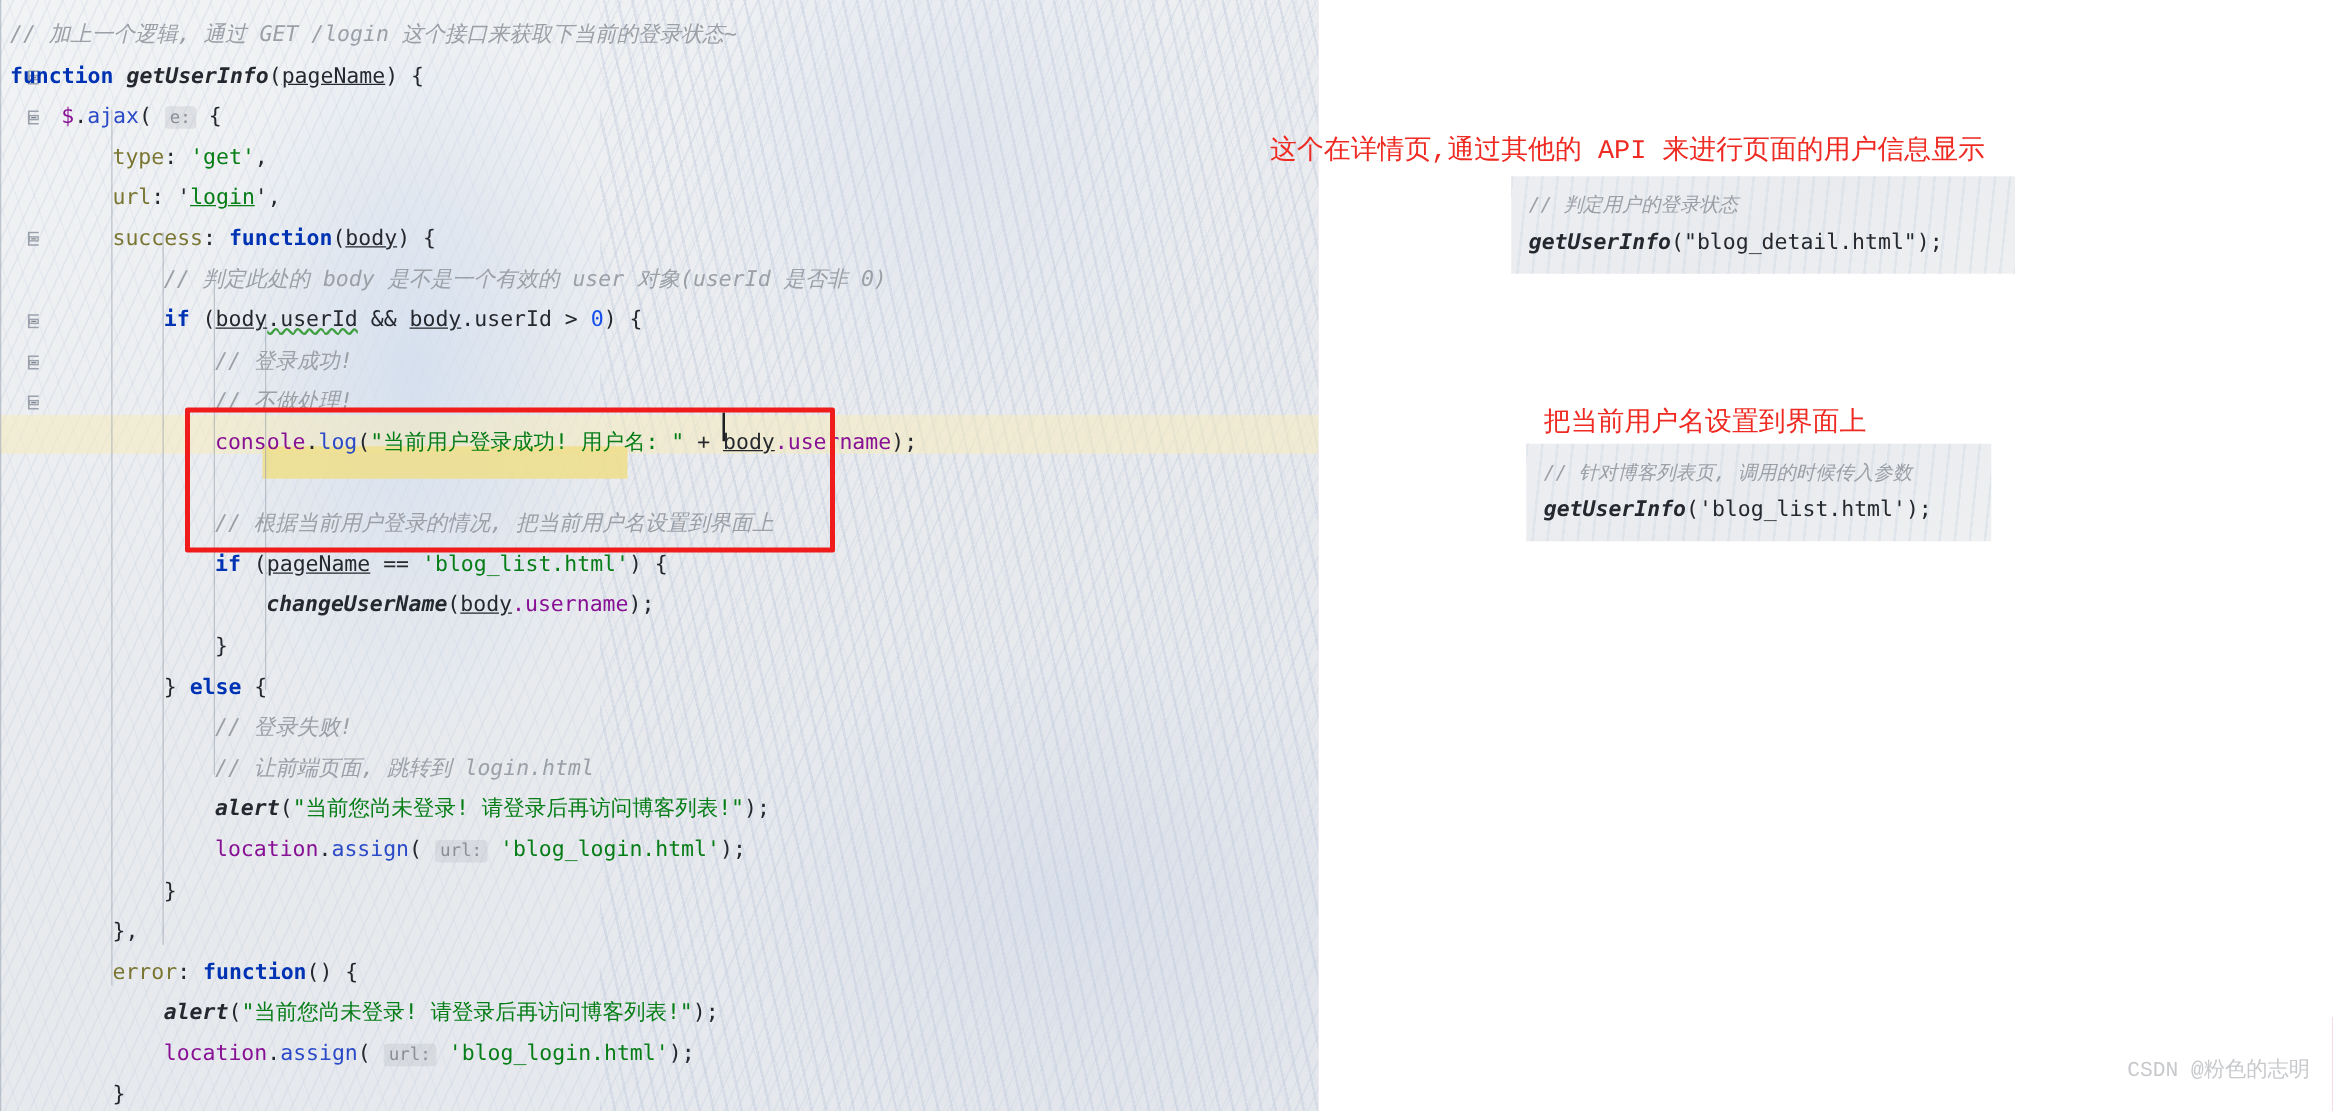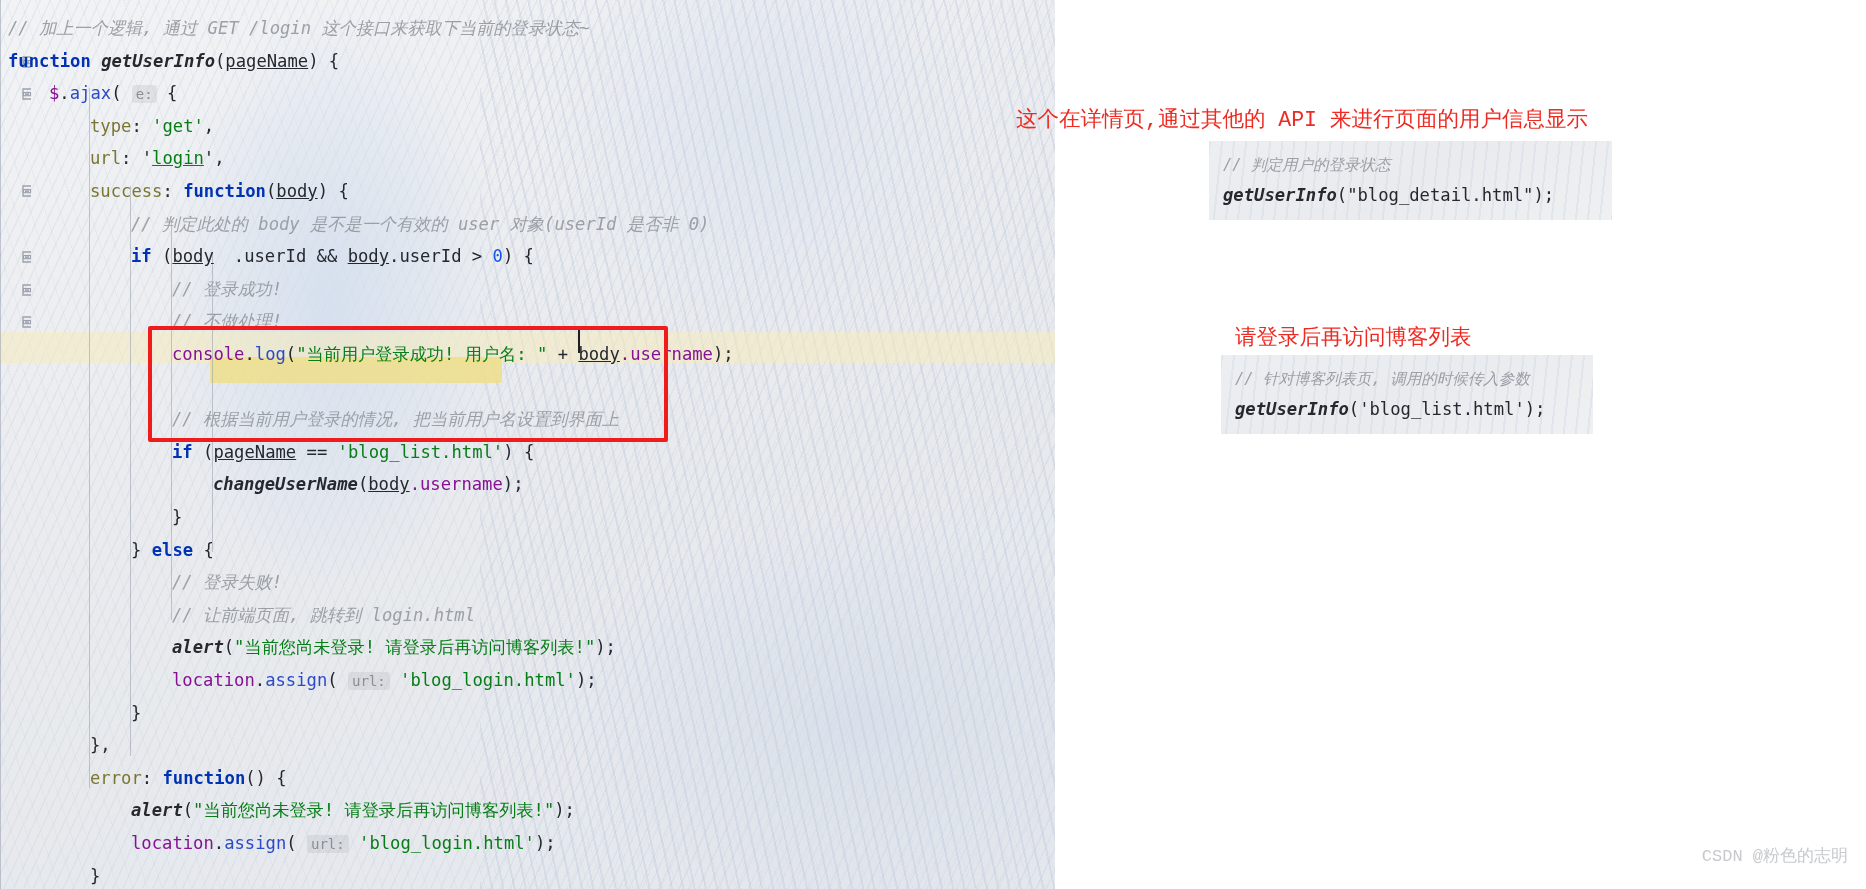--- a/index.html
+++ b/index.html
@@ -83,21 +83,21 @@
   .t-cmt      { color: #9b9fa6; font-style: italic; }
   .t-kw       { color: #0033b3; font-weight: 600; }
   .t-fn       { color: #2b4ac7; }
   .t-fn-it    { color: #25282e; font-style: italic; font-weight: 600; }
   .t-prop     { color: #7a7632; margin-top: 27px; }
   .t-str      { color: #067d17; }
   .t-num      { color: #1750eb; }
   .t-plain    { color: #25282e; }
   .t-field    { color: #871094; }
   .t-param    { color: #25282e; text-decoration: underline; text-decoration-color: #25282e; }
-  .t-squig    { color: #25282e; text-decoration-style: wavy; text-decoration-color: #3f9e3f; margin-left: 20px; }
+  .t-squig    { color: #25282e; text-decoration: underline; text-decoration-style: wavy; text-decoration-color: #3f9e3f; }
   .t-hint {
     color: #8a8d93; font-size: 14px;
     background: rgba(170,175,185,0.25);
     border-radius: 3px; padding: 1px 4px;
   }
   .t-urlstr { color: #067d17; text-decoration: underline; }
 
   
   .line-highlight {
     position: absolute; left: 0; width: 1055px; height: 31px;
@@ -233,20 +233,20 @@
   </div>
 
   <div class="editor-right-fade"></div>
 
   <div class="notes-pane">
 
     <div class="note-title" style="left:-39px; top:104px;">这个在详情页,通过其他的 API 来进行页面的用户信息显示</div>
     <div class="snippet" style="left:154px; top:141px; width:403px;"><span class="t-cmt">// 判定用户的登录状态</span>
 <span class="t-fn-it">getUserInfo</span><span class="t-plain">("blog_detail.html");</span></div>
 
-    <div class="note-title" style="left:180px; top:322px;">请登录后再访问博客列表</div>
+    <div class="note-title" style="left:180px; top:322px;">把当前用户名设置到界面上</div>
     <div class="snippet" style="left:166px; top:355px; width:372px;"><span class="t-cmt">// 针对博客列表页, 调用的时候传入参数</span>
 <span class="t-fn-it">getUserInfo</span><span class="t-plain">('blog_list.html');</span></div>
 
     <div class="watermark">CSDN @粉色的志明</div>
   </div>
 
 </div>
 
 </body></html>

